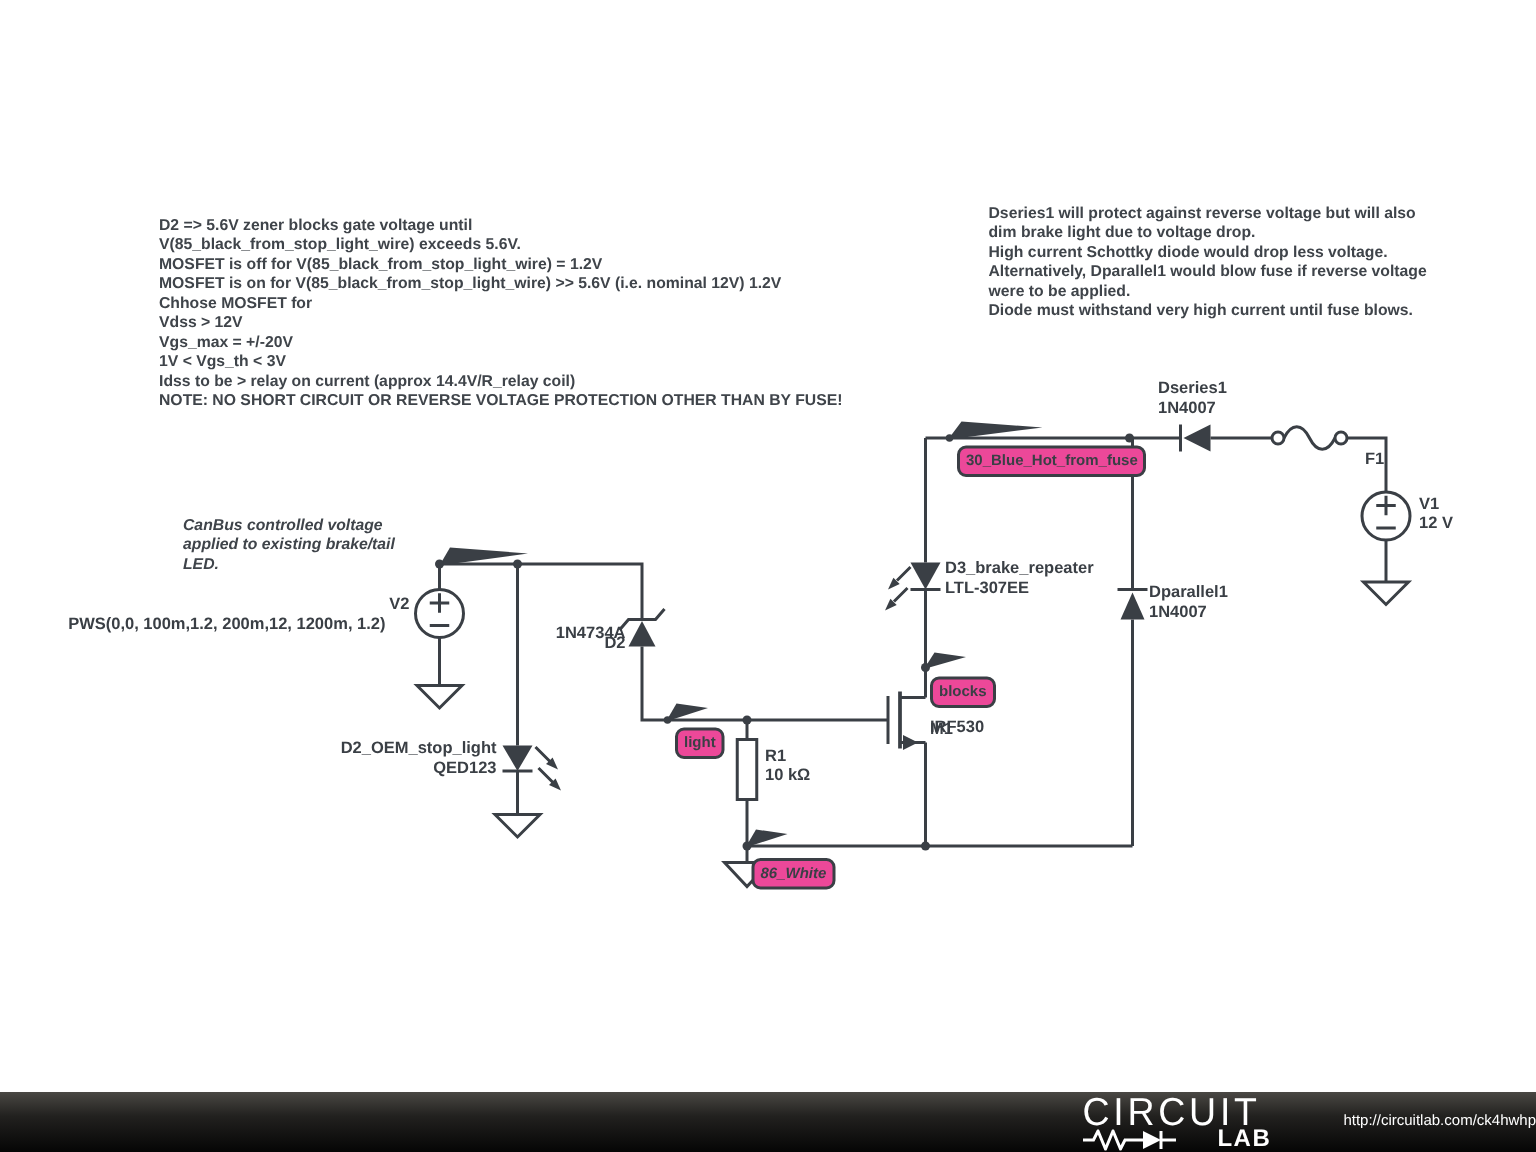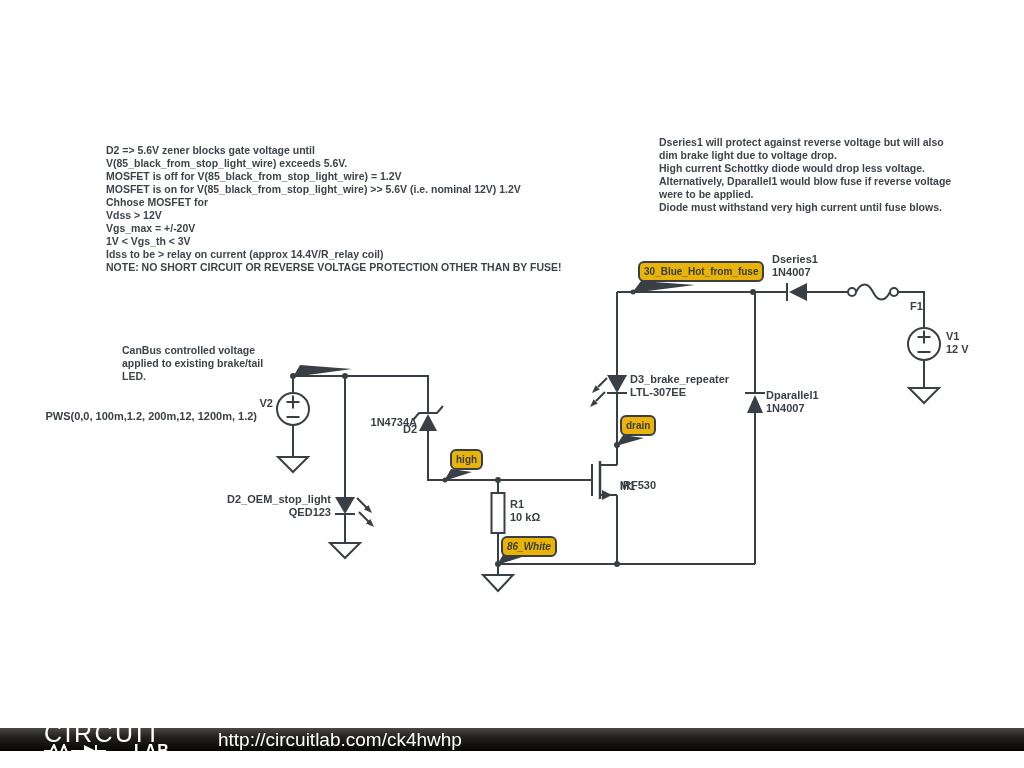--- a/index.html
+++ b/index.html
@@ -4,38 +4,38 @@
 <style>
   html,body{margin:0;padding:0;background:#fff;}
   .stage{position:relative;width:1024px;height:768px;background:#fff;overflow:hidden;
          font-family:"Liberation Sans",sans-serif;color:#3a3f45;}
   .stage svg.schem{position:absolute;left:0;top:0;}
   .note{position:absolute;font-size:10.5px;font-weight:bold;line-height:13px;
         color:#3f444a;white-space:pre-line;}
   .clabel{position:absolute;font-size:11px;font-weight:bold;line-height:12px;
           color:#3a3f45;white-space:nowrap;z-index:2;}
   .clabel.r{text-align:right;}
-  .flag{position:absolute;border:2px solid #3a3f45;border-radius:6px;background:#eab308;
+  .flag{position:absolute;border:2px solid #3a3f45;border-radius:6px;background:#ec4899;
         color:#3a3f45;font-size:10px;font-weight:bold;line-height:13px;
-        padding:2px 4px;white-space:nowrap;z-index:3;}
+        padding:2px 4px;white-space:nowrap;z-index:3;margin-top:36px;}
   
-  .footer{position:absolute;left:0;top:728px;width:1024px;height:23px;
+  .footer{position:absolute;left:0;top:728px;width:1024px;height:40px;
           background:linear-gradient(180deg,#4a4844 0%,#22211f 40%,#050505 100%);
-          display:flex;align-items:center;}
+          display:flex;align-items:center;justify-content:flex-end;}
   .logo{margin-left:44px;width:132px;color:#fff;line-height:1;cursor:pointer;}
   .logo-circuit{font-size:25px;font-weight:normal;letter-spacing:2.5px;
                 transform:scaleY(1.04);transform-origin:left top;}
   .logo-row{display:flex;align-items:center;margin-top:-2px;}
   .logo-lab{font-size:16px;font-weight:bold;letter-spacing:1px;margin-left:2px;}
   .meta{margin-left:42px;color:#fff;}
   .meta-title{font-size:15px;line-height:19px;}
   .meta-title .author{font-style:italic;}
   .meta-title .sep{margin:0 4px;}
   .meta-title .ctitle{font-weight:bold;}
-  .meta-url{font-size:19px;line-height:18px;}
+  .meta-url{font-size:10px;line-height:18px;}
 </style>
 </head>
 <body>
 
 <div class="stage">
 
   <svg class="schem" width="1024" height="728" viewBox="0 0 1024 728">
     <g stroke="#3a3f45" stroke-width="2" fill="none">
 
       <path d="M293,376 H428 V413"></path>
@@ -161,27 +161,27 @@
 Vgs_max = +/-20V
 1V &lt; Vgs_th &lt; 3V
 Idss to be &gt; relay on current (approx 14.4V/R_relay coil)
 NOTE: NO SHORT CIRCUIT OR REVERSE VOLTAGE PROTECTION OTHER THAN BY FUSE!</div>
   <div class="note" style="left:617px;top:136px;width:380px;margin-left:42px;">Dseries1 will protect against reverse voltage but will also
 dim brake light due to voltage drop.
 High current Schottky diode would drop less voltage.
 Alternatively, Dparallel1 would blow fuse if reverse voltage
 were to be applied.
 Diode must withstand very high current until fuse blows.</div>
-  <div class="note" style="left:122px;top:344px;width:170px;">CanBus controlled voltage
+  <div class="note" style="left:122px;top:344px;width:170px;font-style:italic;">CanBus controlled voltage
 applied to existing brake/tail
 LED.</div>
 
   <div class="flag" style="left:638px;top:261px;">30_Blue_Hot_from_fuse</div>
-  <div class="flag" style="left:450px;top:449px;">high</div>
-  <div class="flag" style="left:620px;top:415px;">drain</div>
+  <div class="flag" style="left:450px;top:449px;">light</div>
+  <div class="flag" style="left:620px;top:415px;">blocks</div>
   <div class="flag" style="left:501px;top:536px;font-style:italic;">86_White</div>
 
   <div class="clabel r" style="right:751px;top:397px;">V2</div>
   <div class="clabel r" style="right:767px;top:410px;">PWS(0,0, 100m,1.2, 200m,12, 1200m, 1.2)</div>
 
   <div class="clabel r" style="right:607px;top:403px;margin-top:20px;">D2</div>
   <div class="clabel r" style="right:607px;top:416px;">1N4734A</div>
 
   <div class="clabel r" style="right:693px;top:493px;">D2_OEM_stop_light</div>
   <div class="clabel r" style="right:693px;top:506px;">QED123</div>

